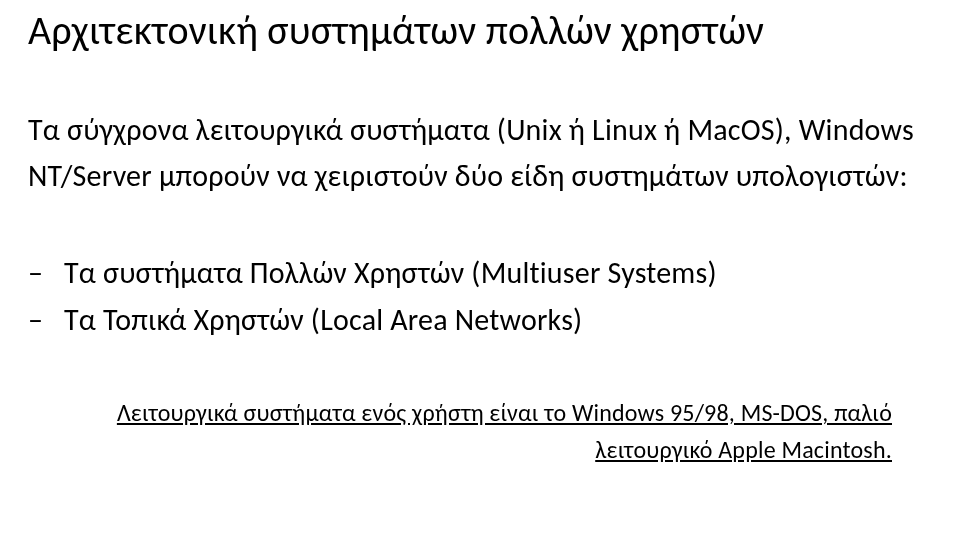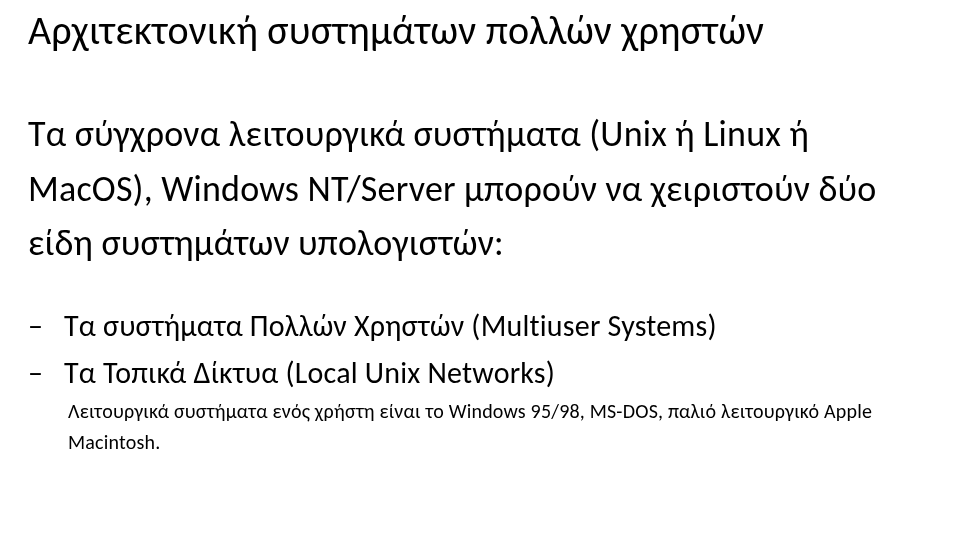--- a/index.html
+++ b/index.html
@@ -16,57 +16,59 @@
       padding: 6px 28px 20px 28px;
       overflow: hidden;
     }
     .title {
       font-size: 40px;
       font-weight: 400;
       margin-bottom: 52px;
       letter-spacing: 0.2px;
     }
     .paragraph {
-      font-size: 36px;
+      font-size: 30px;
       font-weight: 400;
       line-height: 1.52;
-      margin-bottom: 32px;
+      margin-bottom: 52px;
       letter-spacing: 0.2px;
     }
     .list {
       list-style: none;
+      margin-bottom: 52px;
     }
     .list-item {
       font-size: 30px;
       font-weight: 400;
       line-height: 1.55;
       position: relative;
       padding-left: 36px;
       letter-spacing: 0.2px;
     }
     .list-item::before {
       content: "–";
       position: absolute;
       left: 0;
       top: 0;
     }
     .footer-para {
-      font-size: 20px;
+      font-size: 24px;
       font-weight: 400;
       line-height: 1.52;
-      text-align: left;
+      text-align: right;
       padding: 0 40px;
       letter-spacing: 0.2px;
+      text-decoration: underline;
     }
   </style>
 </head>
 <body>
 
 <h1 class="title">Αρχιτεκτονική συστημάτων πολλών χρηστών</h1>
 
 <p class="paragraph">Τα σύγχρονα λειτουργικά συστήματα (Unix ή Linux ή MacOS), Windows NT/Server μπορούν να χειριστούν δύο είδη συστημάτων υπολογιστών:</p>
 
 <ul class="list">
   <li class="list-item">Τα συστήματα Πολλών Χρηστών (Multiuser Systems)</li>
-  <li class="list-item">Τα Τοπικά Δίκτυα (Local Unix Networks)</li>
+  <li class="list-item">Τα Τοπικά Χρηστών (Local Area Networks)</li>
 </ul>
 
 <p class="footer-para">Λειτουργικά συστήματα ενός χρήστη είναι το Windows 95/98, MS-DOS, παλιό λειτουργικό Apple Macintosh.</p>
 
 </body></html>

